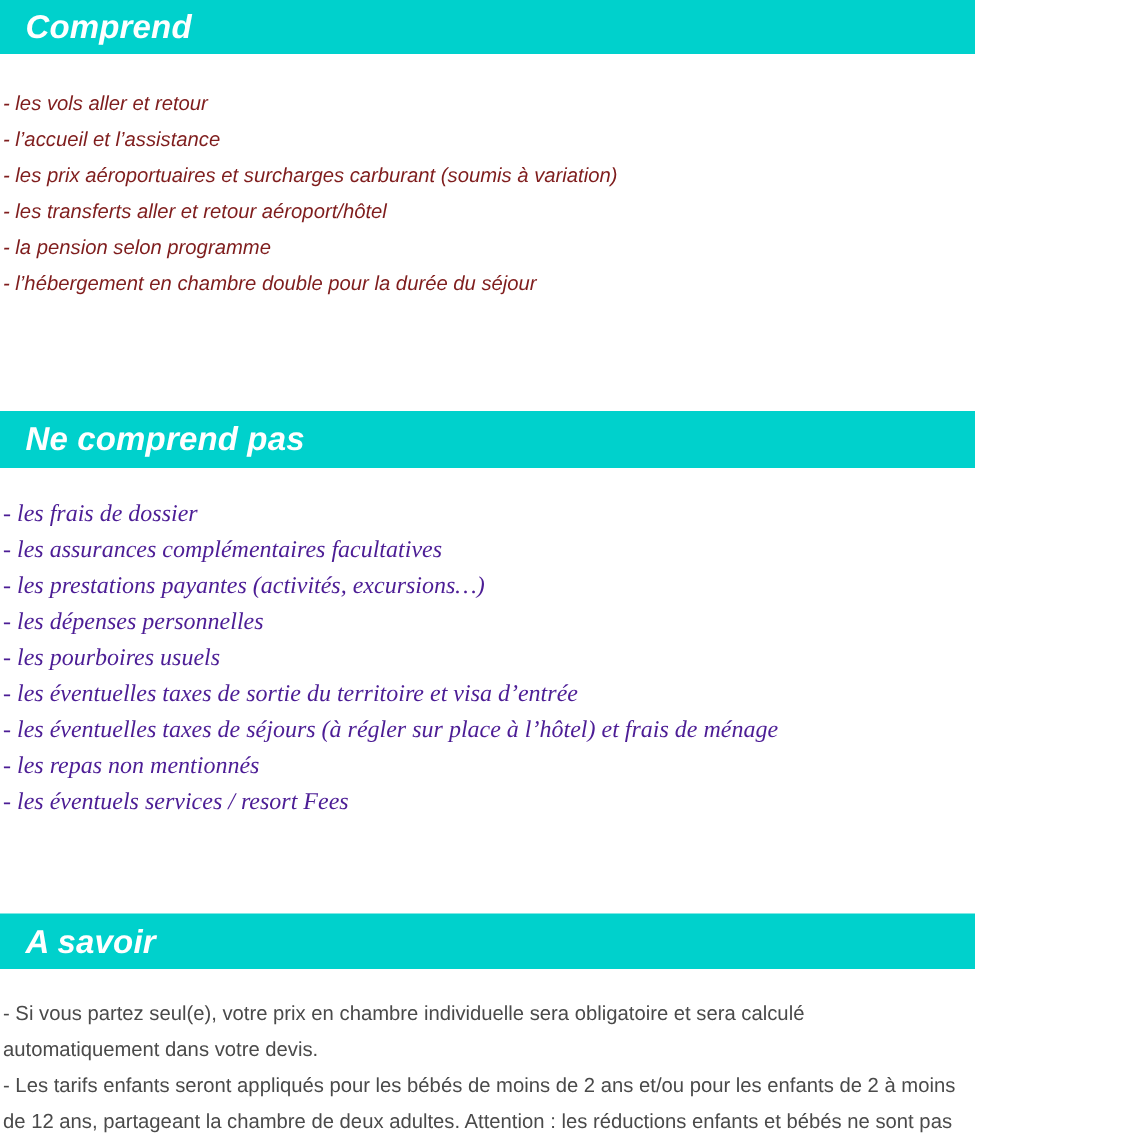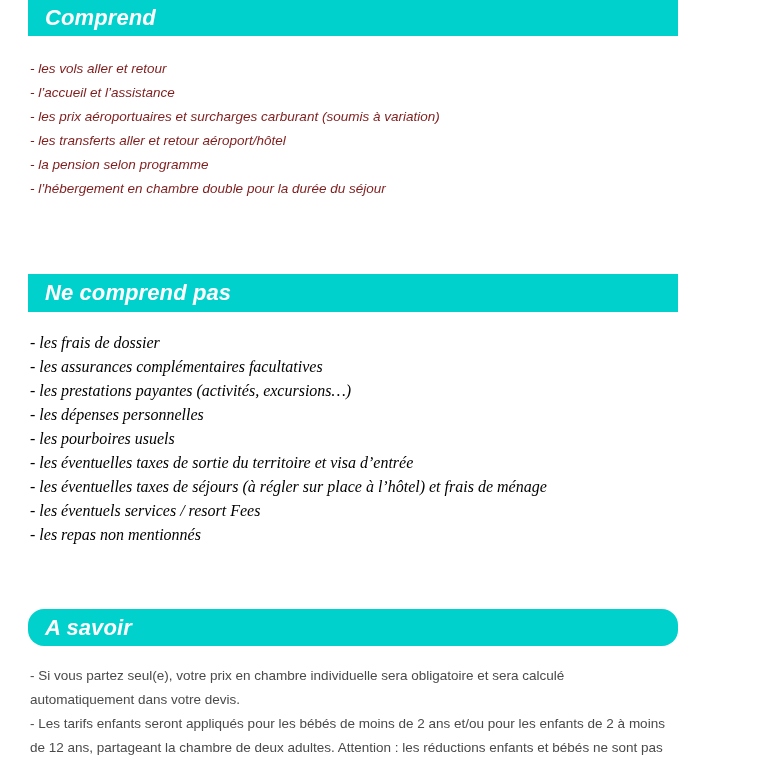--- a/index.html
+++ b/index.html
@@ -12,61 +12,60 @@
     background: #ffffff;
     font-family: "Liberation Sans", sans-serif;
     overflow: hidden;
   }
 
   .page {
     width: 650px;
     height: 763px;
     position: relative;
     background: #ffffff;
-    margin-left: 28px;
   }
 
   
   .section-header {
     background: #00d1cc;
     color: #ffffff;
     font-family: "Liberation Sans", sans-serif;
     font-style: italic;
     font-weight: bold;
     font-size: 22px;
     line-height: 36px;
     height: 36px;
     padding: 0 0 0 17px;
     letter-spacing: 0.1px;
     white-space: nowrap;
     box-sizing: border-box;
   }
   .section-header.sec2 { height: 38px; line-height: 38px; }
-  .section-header.sec3 { height: 37px; line-height: 37px; border-radius: 16px; }
+  .section-header.sec3 { height: 37px; line-height: 37px; }
 
   
   .section-body {
     padding: 0 8px 0 2px;
     box-sizing: border-box;
   }
 
   
   .body-sans .line {
     font-family: "Liberation Sans", sans-serif;
     font-style: italic;
     font-size: 13.5px;
     color: #7f1d1d;
     line-height: 24px;
     white-space: nowrap;
   }
   .body-serif .line {
     font-family: "Liberation Serif", serif;
     font-style: italic;
     font-size: 16px;
-    color: #000000;
+    color: #4c1d95;
     line-height: 24px;
     white-space: nowrap;
   }
 
   .para {
     font-family: "Liberation Sans", sans-serif;
     font-size: 13.5px;
     color: #4a4a4a;
     line-height: 24px;
   }
@@ -106,22 +105,22 @@
     <div class="sec2-top-gap"></div>
 
     <div class="section-body body-serif">
       <div class="line">- les frais de dossier</div>
       <div class="line">- les assurances complémentaires facultatives</div>
       <div class="line">- les prestations payantes (activités, excursions…)</div>
       <div class="line">- les dépenses personnelles</div>
       <div class="line">- les pourboires usuels</div>
       <div class="line">- les éventuelles taxes de sortie du territoire et visa d’entrée</div>
       <div class="line">- les éventuelles taxes de séjours (à régler sur place à l’hôtel) et frais de ménage</div>
+      <div class="line">- les repas non mentionnés</div>
       <div class="line">- les éventuels services / resort Fees</div>
-      <div class="line">- les repas non mentionnés</div>
     </div>
 
     <div class="sec2-bottom-gap"></div>
   </div>
 
   <div class="section section-a-savoir">
     <div class="section-header sec3">A savoir</div>
 
     <div class="sec3-top-gap"></div>
 

